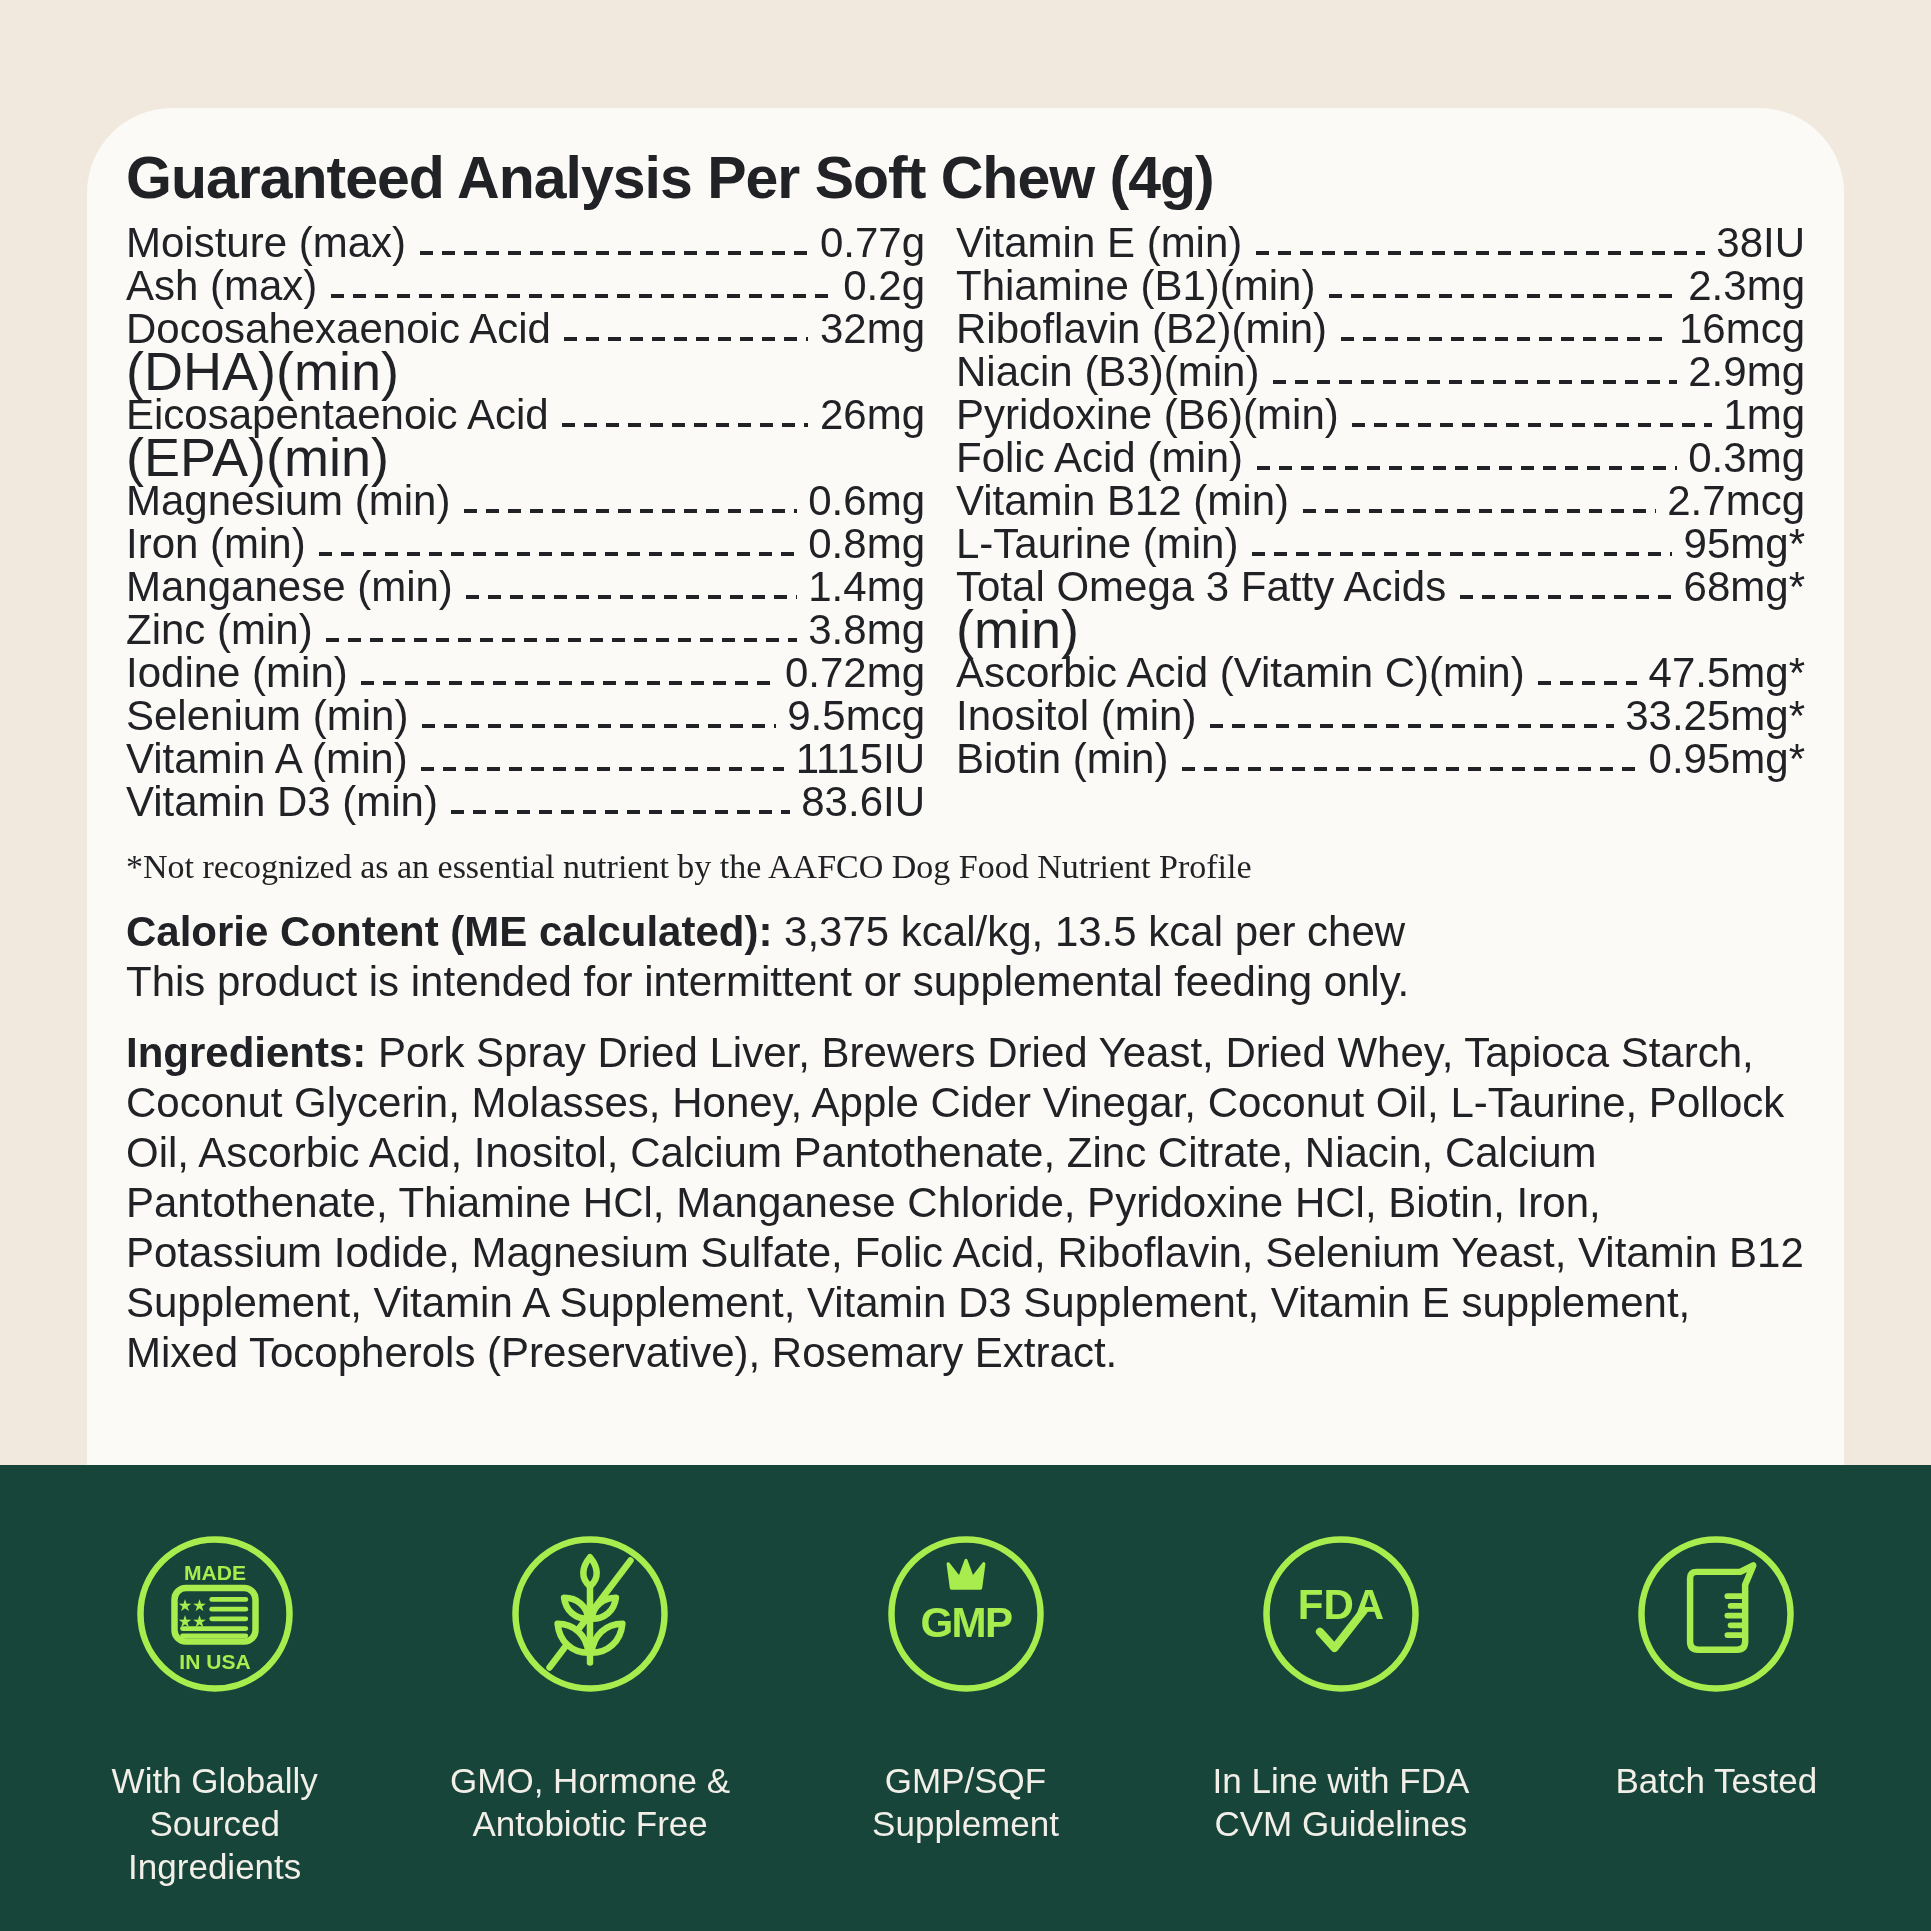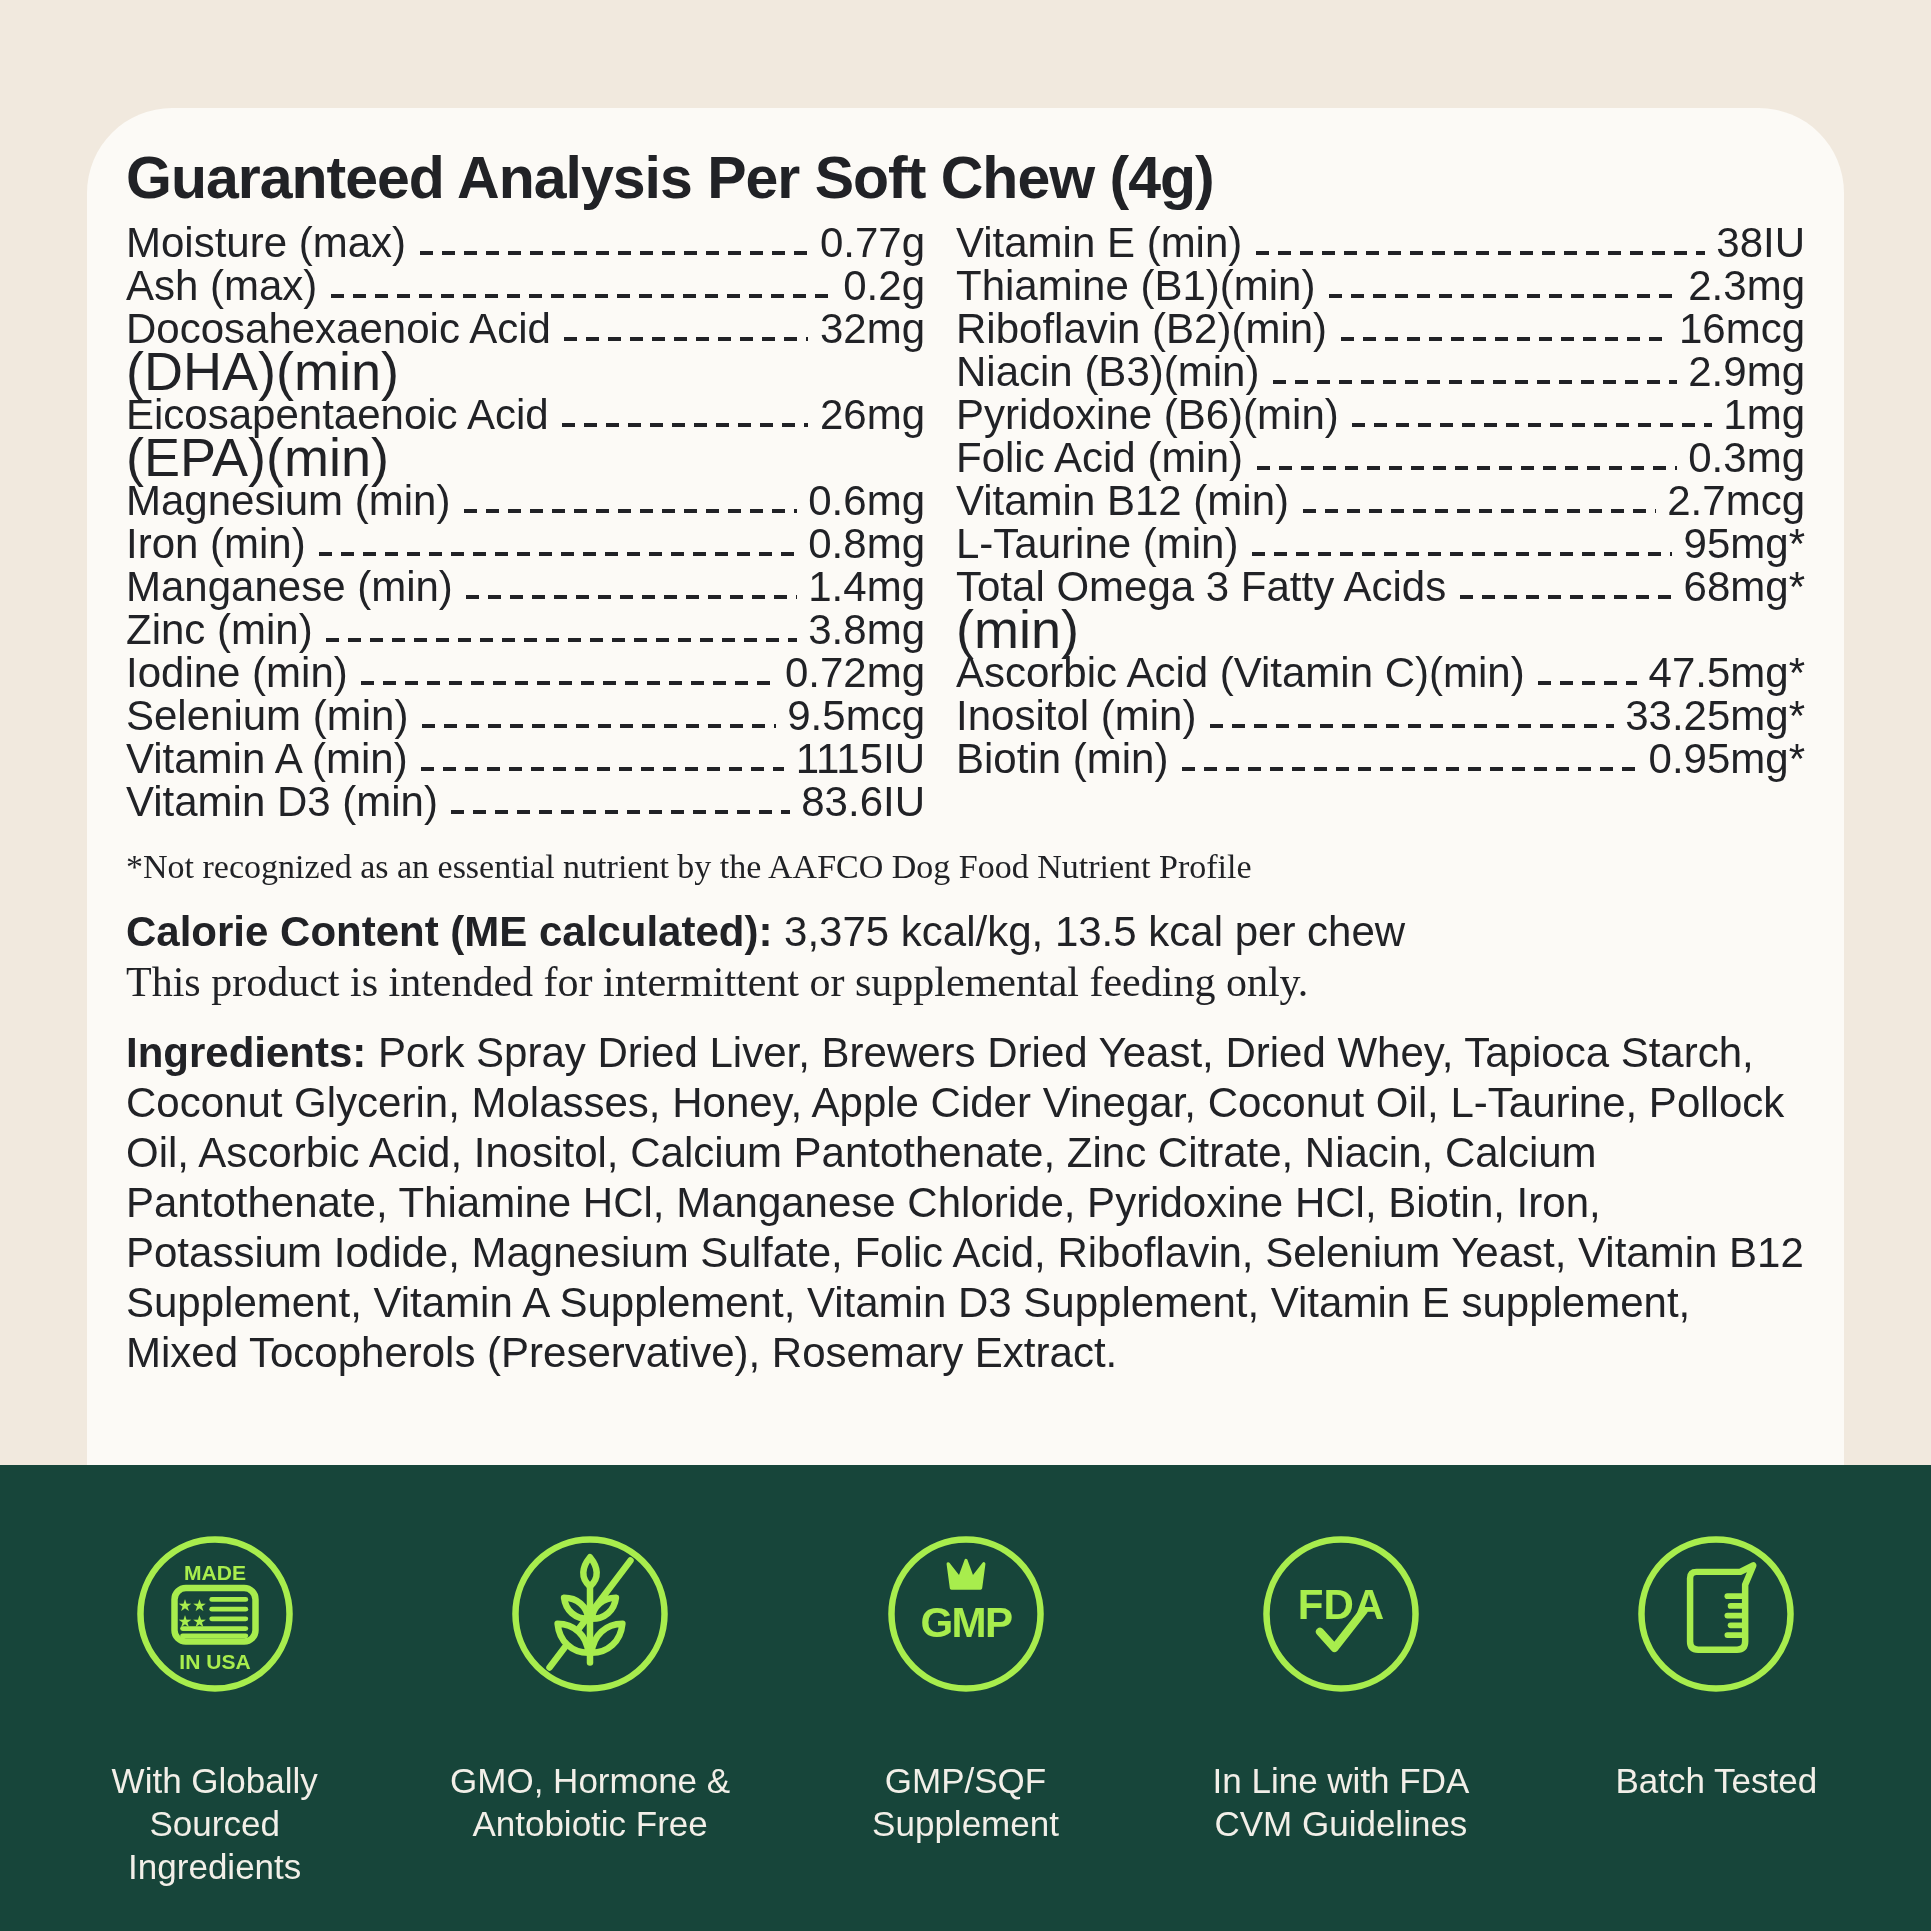--- a/index.html
+++ b/index.html
@@ -29,21 +29,21 @@
     white-space:nowrap;
   }
   .ga-leader{
     flex:1;height:3.9px;min-width:23px;margin:0 11.6px 8.7px 13.5px;
     background:repeating-linear-gradient(90deg,var(--text) 0 12.6px,transparent 12.6px 22px);
   }
   .ga-cont{font-size:54px;line-height:43px;}
   .footnote{font-size:34px;line-height:50px;margin:19.3px 0 0 0;font-family:Liberation Serif, serif;}
   .calorie{font-size:42px;line-height:50px;margin:15.4px 0 0 0;}
   .calorie b{font-weight:bold;}
-  .feeding{font-size:42px;line-height:50px;margin:0;font-family:Liberation Serif, serif;}
+  .feeding{font-size:42px;line-height:50px;margin:0;}
   .ingredients{font-size:42px;line-height:50px;margin:21px 0 0 0;}
   .ingredients b{font-weight:bold;}
   .green-band{
     position:absolute;left:0;top:1465px;width:1931px;height:466px;
     background:var(--band_bg);
   }
   .badges{display:flex;padding:68px 27px 0 27px;}
   .badge{flex:1;display:flex;flex-direction:column;align-items:center;min-width:0;}
   .badge-icon{width:162px;height:162px;color:var(--accent_lime);flex:none;}
   .badge-icon svg{width:100%;height:100%;display:block;}

